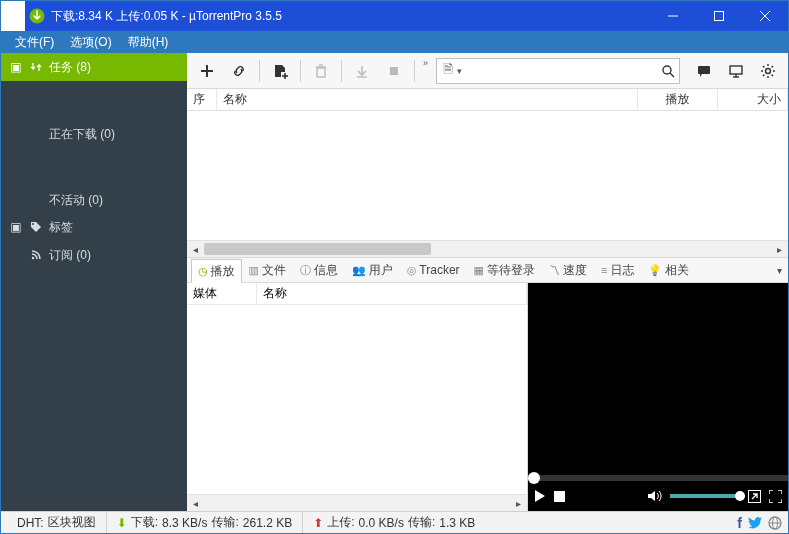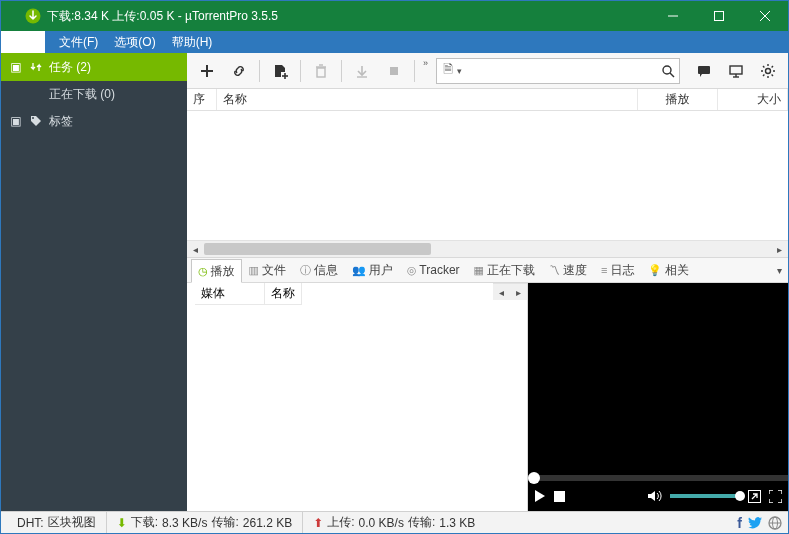--- a/index.html
+++ b/index.html
@@ -1,28 +1,28 @@
 <!DOCTYPE html>
 <html><head>
 <meta charset="utf-8">
 <style>
 * { margin: 0; padding: 0; box-sizing: border-box; font-family: "Microsoft YaHei", Tahoma, Arial, sans-serif; font-size: 12px; }
 html, body { width: 789px; height: 534px; overflow: hidden; background: #fff; }
 .window { width: 789px; height: 534px; border: 1px solid #2e78bd; display: flex; flex-direction: column; }
-.titlebar { height: 30px; background: #15803d; color: #fff; display: flex; align-items: center; padding-left: 24px; }
+.titlebar { height: 30px; background: #1d4ed8; color: #fff; display: flex; align-items: center; padding-left: 4px; margin-left: 24px; }
 .titlebar .logo { width: 16px; height: 16px; margin-right: 6px; }
 .titlebar .title { flex: 1; font-size: 12px; }
 .titlebar .tbtn { width: 46px; height: 30px; display: flex; align-items: center; justify-content: center; color: #fff; }
-.menubar { height: 22px; background: #2e78bd; color: #fff; display: flex; align-items: center; padding-left: 6px; gap: 0; margin-left: 44px; }
+.menubar { height: 22px; background: #2e78bd; color: #fff; display: flex; align-items: center; padding-left: 6px; gap: 0; }
 .menubar .menu { padding: 2px 8px; }
 .content { flex: 1; display: flex; min-height: 0; }
 .sidebar { width: 186px; background: #344049; color: #d7dde1; display: flex; flex-direction: column; padding-top: 0; }
 .sidebar .group { display: flex; align-items: center; height: 28px; padding-left: 8px; gap: 6px; }
 .sidebar .group.active { background: #76b900; color: #fff; }
-.sidebar .item { display: flex; align-items: center; height: 26px; padding-left: 48px; gap: 6px; color: #d7dde1; }
+.sidebar .item { display: flex; align-items: center; height: 26px; padding-left: 48px; gap: 6px; color: #d7dde1; margin-top: 40px; }
 .sidebar .icon { width: 14px; height: 14px; display: inline-flex; align-items: center; justify-content: center; }
 .main { flex: 1; display: flex; flex-direction: column; min-width: 0; background: #fff; }
 .toolbar { height: 36px; border-bottom: 1px solid #d9d9d9; display: flex; align-items: center; padding: 0 6px; gap: 4px; background: #f7f7f7; }
 .toolbar .tbutton { width: 28px; height: 28px; display: flex; align-items: center; justify-content: center; color: #444; border: 1px solid transparent; border-radius: 2px; }
 .toolbar .tbutton.disabled { color: #bbb; }
 .toolbar .sep { width: 1px; height: 22px; background: #d0d0d0; margin: 0 2px; }
 .toolbar .chev { color: #555; font-size: 9px; padding: 0 2px; position: relative; top: -8px; }
 .toolbar .search { flex: 1; height: 26px; border: 1px solid #c0c0c0; background: #fff; margin: 0 6px 0 2px; display: flex; align-items: center; padding: 0 4px; }
 .toolbar .search .fileico { width: 14px; text-align: center; color: #555; }
 .toolbar .search .caret { color: #555; font-size: 9px; margin-left: 2px; margin-right: 4px; }
@@ -35,21 +35,21 @@
 .hscroll .arrow { width: 17px; text-align: center; color: #555; font-size: 10px; }
 .hscroll .track { flex: 1; height: 100%; background: #f0f0f0; position: relative; }
 .hscroll .thumb { position: absolute; left: 0; top: 2px; bottom: 2px; width: 40%; background: #c8c8c8; border-radius: 2px; }
 .detail-tabs { height: 26px; background: #f7f7f7; border-top: 1px solid #d9d9d9; border-bottom: 1px solid #d9d9d9; display: flex; align-items: center; padding-left: 4px; gap: 0; }
 .detail-tabs .tab { display: flex; align-items: center; gap: 3px; height: 24px; padding: 0 6px; color: #444; border: 1px solid transparent; }
 .detail-tabs .tab.active { background: #fff; border: 1px solid #c8c8c8; border-bottom-color: #fff; position: relative; top: 1px; }
 .detail-tabs .tab .ticon { font-size: 11px; }
 .detail-tabs .tab.active .ticon { color: #76b900; }
 .detail-tabs .dd { margin-left: auto; margin-right: 6px; color: #555; font-size: 10px; }
 .detail { height: 228px; display: flex; border-top: none; }
-.detail-left { flex: 1; display: flex; flex-direction: row; border-right: 1px solid #d9d9d9; min-width: 0; margin-left: 8px; }
+.detail-left { flex: 1; display: flex; flex-direction: column; border-right: 1px solid #d9d9d9; min-width: 0; }
 .detail-left .cols { height: 22px; display: flex; align-items: stretch; border-bottom: 1px solid #e8e8e8; }
 .detail-left .cols .col { border-right: 1px solid #e8e8e8; padding: 0 6px; display: flex; align-items: center; }
 .detail-left .body { flex: 1; background: #fff; }
 .detail-right { width: 260px; background: #000; display: flex; flex-direction: column; color: #fff; }
 .detail-right .video { flex: 1; position: relative; }
 .detail-right .seek { height: 6px; background: #333; position: relative; }
 .detail-right .seek .knob { position: absolute; left: 0; top: -3px; width: 12px; height: 12px; background: #fff; border-radius: 50%; }
 .detail-right .controls { height: 30px; display: flex; align-items: center; padding: 0 6px; gap: 8px; background: #000; }
 .detail-right .controls .spacer { flex: 1; }
 .detail-right .controls .vol { width: 70px; height: 4px; background: #4aa; position: relative; }
@@ -100,32 +100,42 @@
   <div class="content">
 
     <div class="sidebar">
       <div class="group active">
         <span class="icon">▣</span>
         <span class="icon">
             <svg width="12" height="12">
               <path d="M3 2v6l-2-2M3 8l2-2 M9 10V4l-2 2M9 4l2 2" stroke="#fff" stroke-width="1.3" fill="none"></path>
             </svg>
           </span>
-        <span>任务 (2)</span>
+        <span>任务 (8)</span>
       </div>
       <div class="item">正在下载 (0)</div>
+      <div class="item">不活动 (0)</div>
       <div class="group">
         <span class="icon">▣</span>
         <span class="icon">
             <svg width="12" height="12">
               <path d="M1 1h5l5 5-5 5-5-5z" fill="#d7dde1"></path>
               <circle cx="3" cy="3" r="1" fill="#344049"></circle>
             </svg>
           </span>
         <span>标签</span>
+      </div>
+      <div class="group" style="padding-left:28px">
+        <span class="icon">
+            <svg width="12" height="12">
+              <path d="M2 2a8 8 0 018 8M2 5a5 5 0 015 5" stroke="#d7dde1" stroke-width="1.5" fill="none"></path>
+              <circle cx="3" cy="9" r="1.2" fill="#d7dde1"></circle>
+            </svg>
+          </span>
+        <span>订阅 (0)</span>
       </div>
     </div>
 
     <div class="main">
 
       <div class="toolbar">
         <div class="tbutton">
             <svg width="16" height="16">
               <line x1="8" y1="2" x2="8" y2="14" stroke="#333" stroke-width="2"></line>
               <line x1="2" y1="8" x2="14" y2="8" stroke="#333" stroke-width="2"></line>
@@ -235,21 +245,21 @@
         <div class="tab">
             <span class="ticon" style="color:#888">👥</span>
             <span>用户</span>
           </div>
         <div class="tab">
             <span class="ticon" style="color:#888">◎</span>
             <span>Tracker</span>
           </div>
         <div class="tab">
             <span class="ticon" style="color:#888">▦</span>
-            <span>正在下载</span>
+            <span>等待登录</span>
           </div>
         <div class="tab">
             <span class="ticon" style="color:#888">〽</span>
             <span>速度</span>
           </div>
         <div class="tab">
             <span class="ticon" style="color:#888">≡</span>
             <span>日志</span>
           </div>
         <div class="tab">

